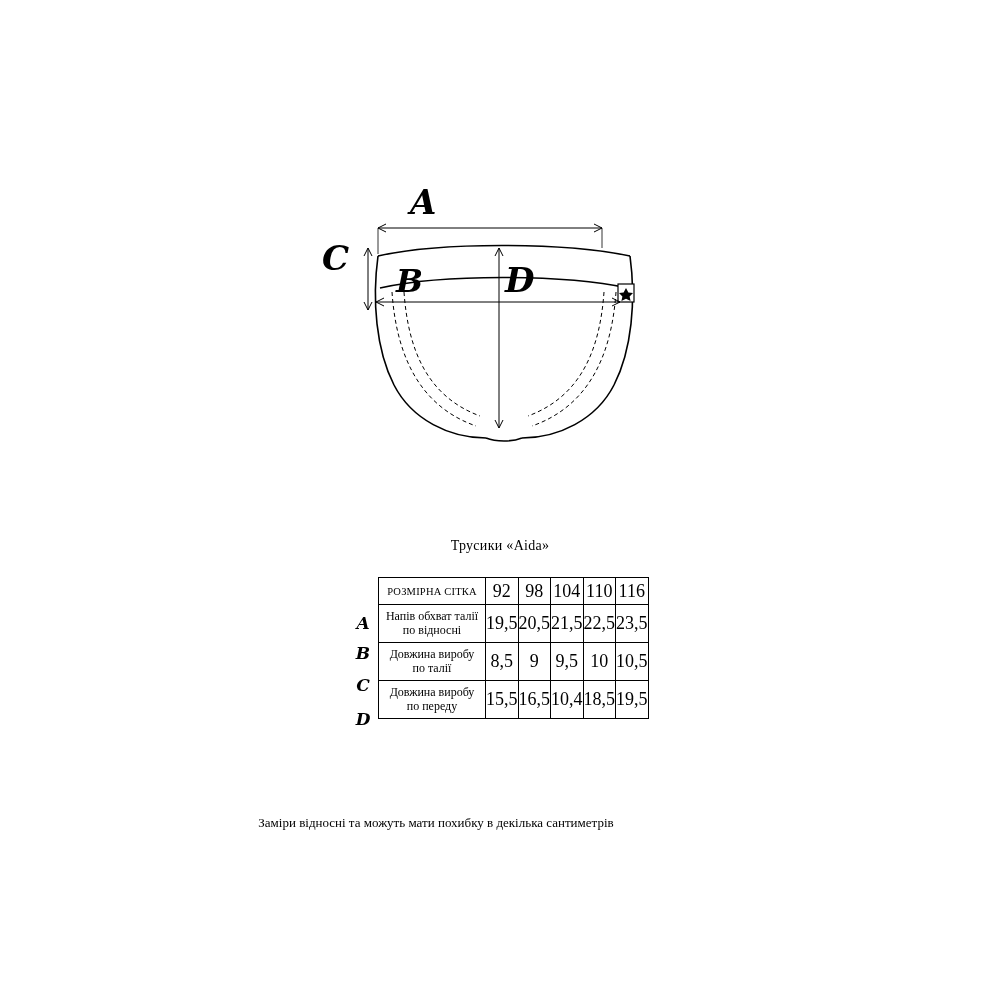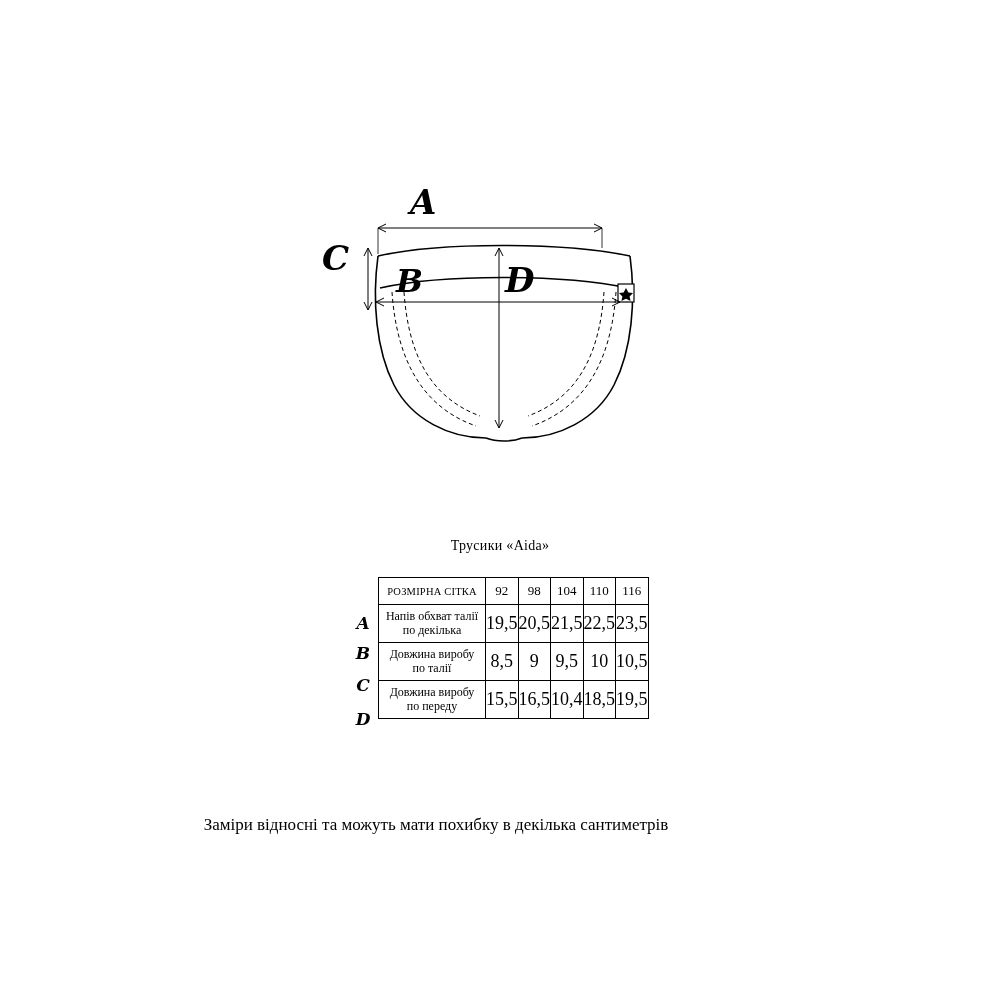--- a/index.html
+++ b/index.html
@@ -71,21 +71,21 @@
     text-align: left;
     padding-left: 8px;
     font-size: 10.5px;
     letter-spacing: 0.2px;
     width: 106px;
     height: 26px;
   }
   th.header-size {
     width: 30px;
     height: 26px;
-    font-size: 13px;
+    font-size: 18px;
   }
   td.row-label {
     text-align: left;
     padding-left: 8px;
     font-size: 12px;
     line-height: 1.15;
     width: 106px;
     height: 37px;
   }
   td.value-cell {
@@ -111,21 +111,21 @@
   #row-letter-D { top: 709px; }
 
   
   #footnote {
     position: absolute;
     left: 0;
     top: 815px;
     width: 872px;
     text-align: center;
     font-family: "Liberation Serif", serif;
-    font-size: 17px;
+    font-size: 13px;
   }
 </style>
 </head>
 <body>
 
 <div id="diagram-area">
   <svg id="diagram-svg" width="400" height="300" viewBox="0 0 400 300">
 
     <g fill="none" stroke="#000000" stroke-width="1.6">
 
@@ -204,21 +204,21 @@
         <th class="header-size">98</th>
         <th class="header-size">104</th>
         <th class="header-size">110</th>
         <th class="header-size">116</th>
       </tr>
     </thead>
     <tbody>
       <tr>
         <td class="row-label">
           <span>Напів обхват талії</span><br>
-          <span>по декілька</span>
+          <span>по відносні</span>
         </td>
         <td class="value-cell">19,5</td>
         <td class="value-cell">20,5</td>
         <td class="value-cell">21,5</td>
         <td class="value-cell">22,5</td>
         <td class="value-cell">23,5</td>
       </tr>
       <tr>
         <td class="row-label">
           <span>Довжина виробу</span><br>

